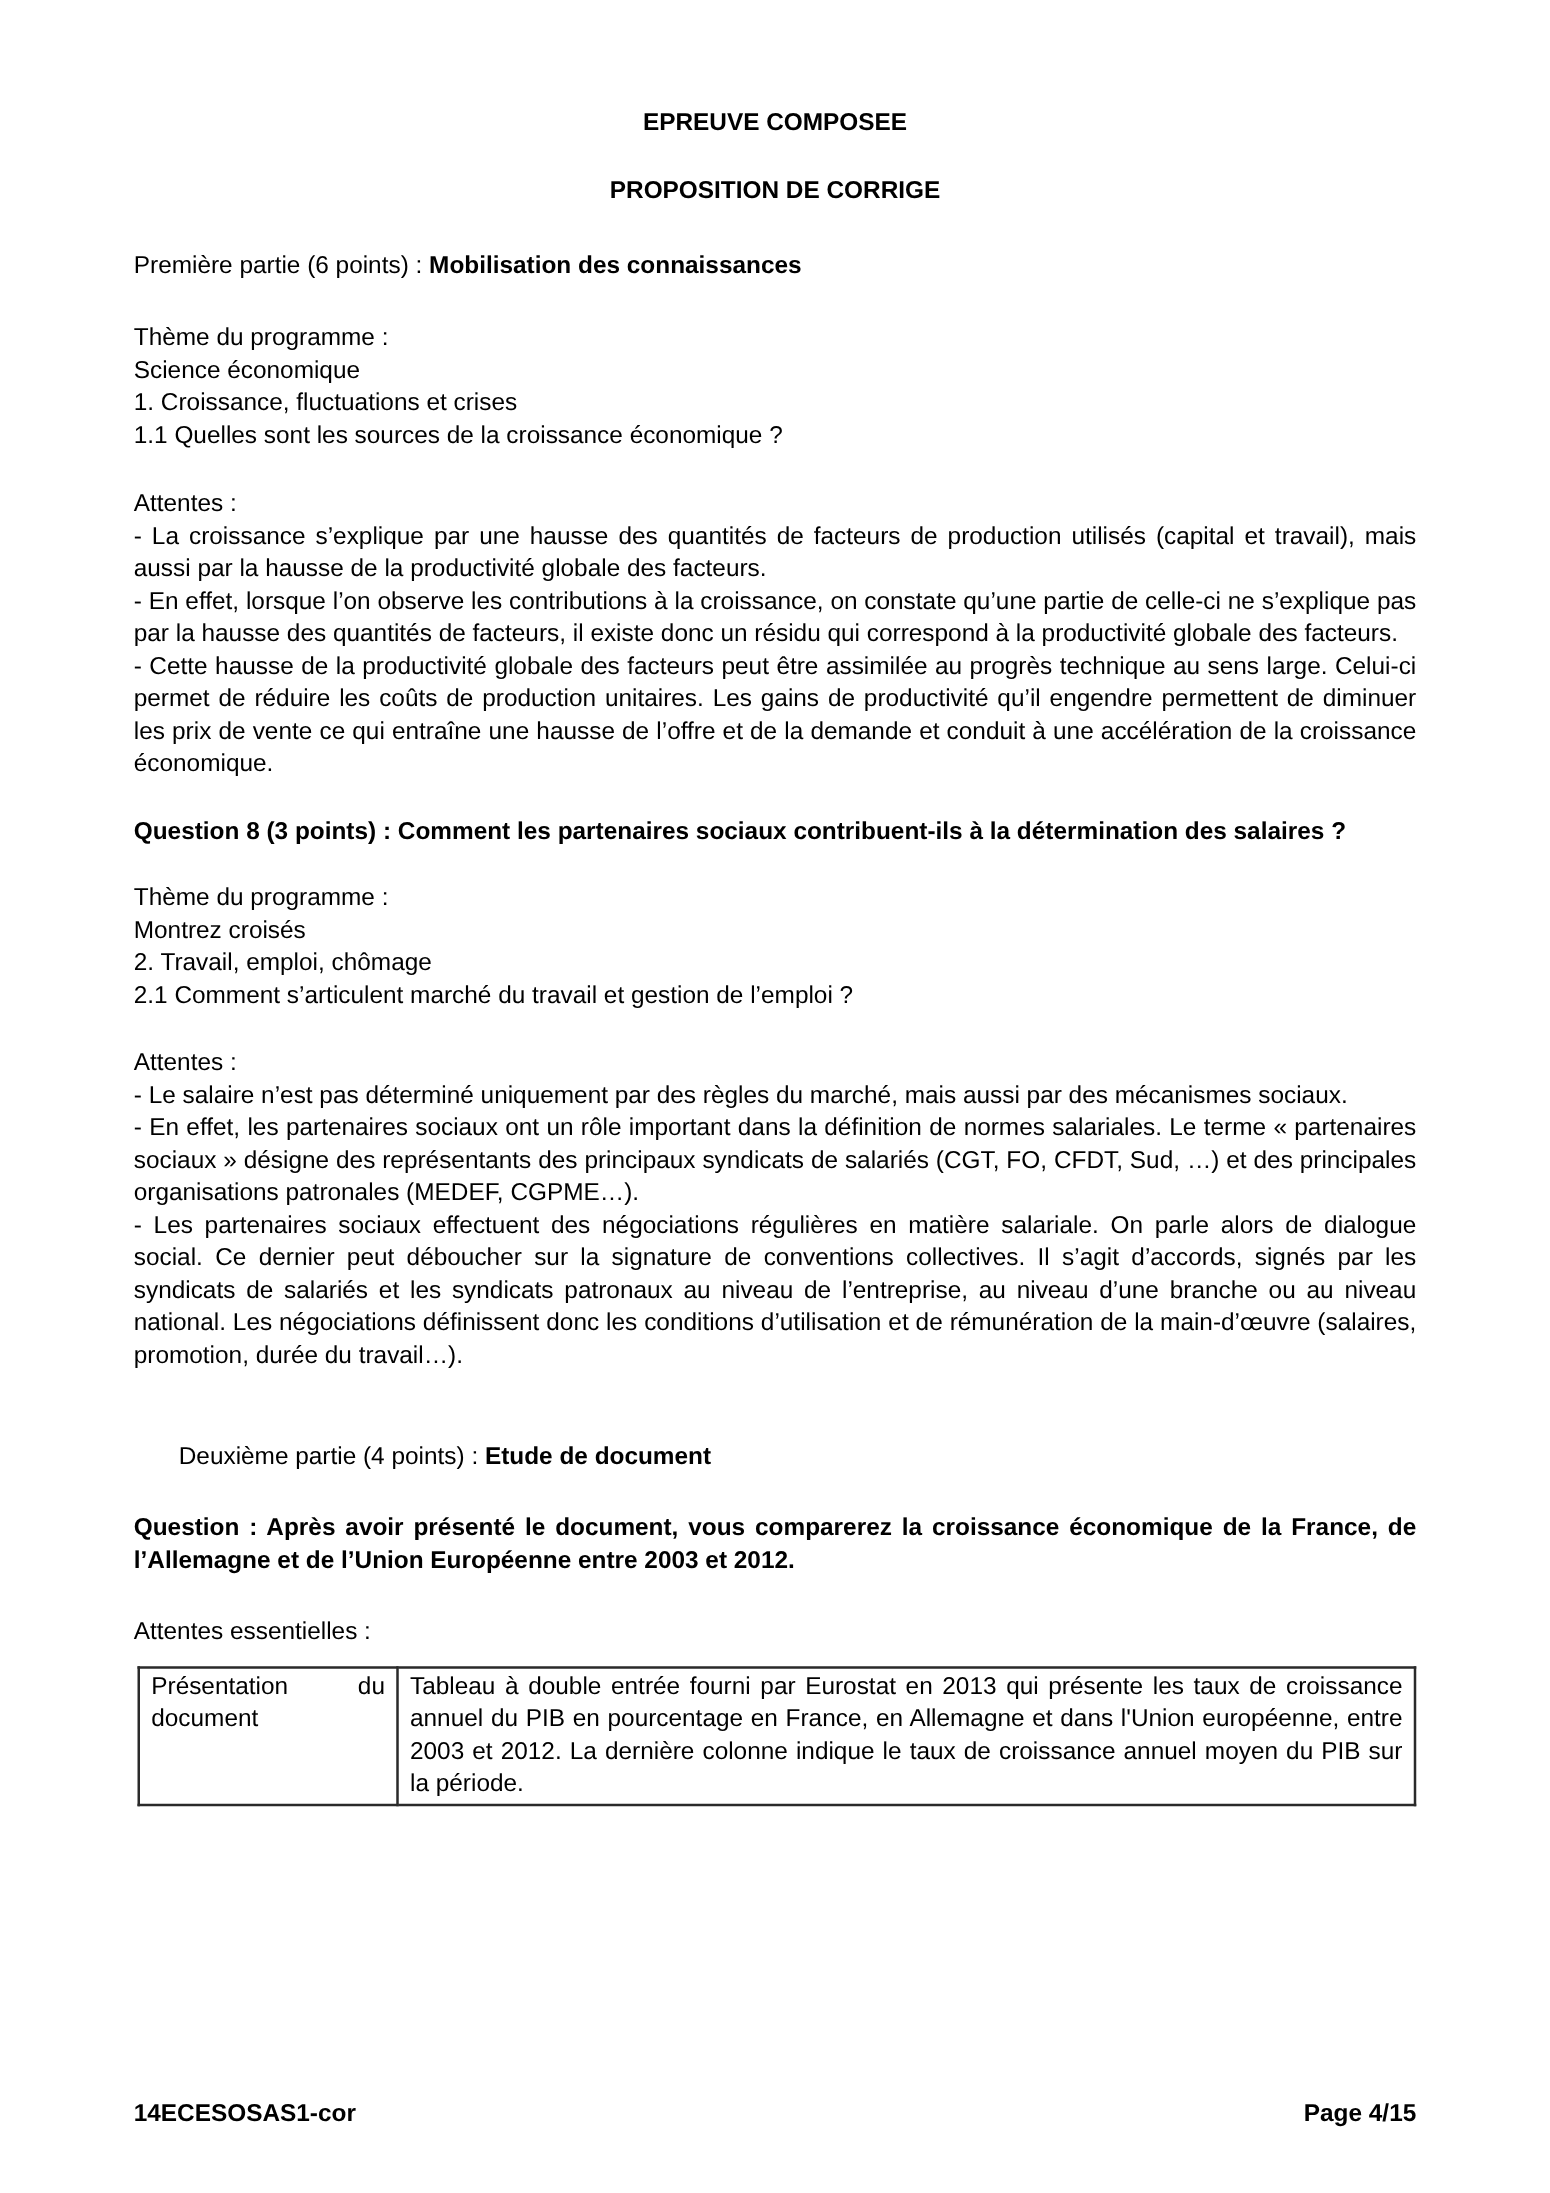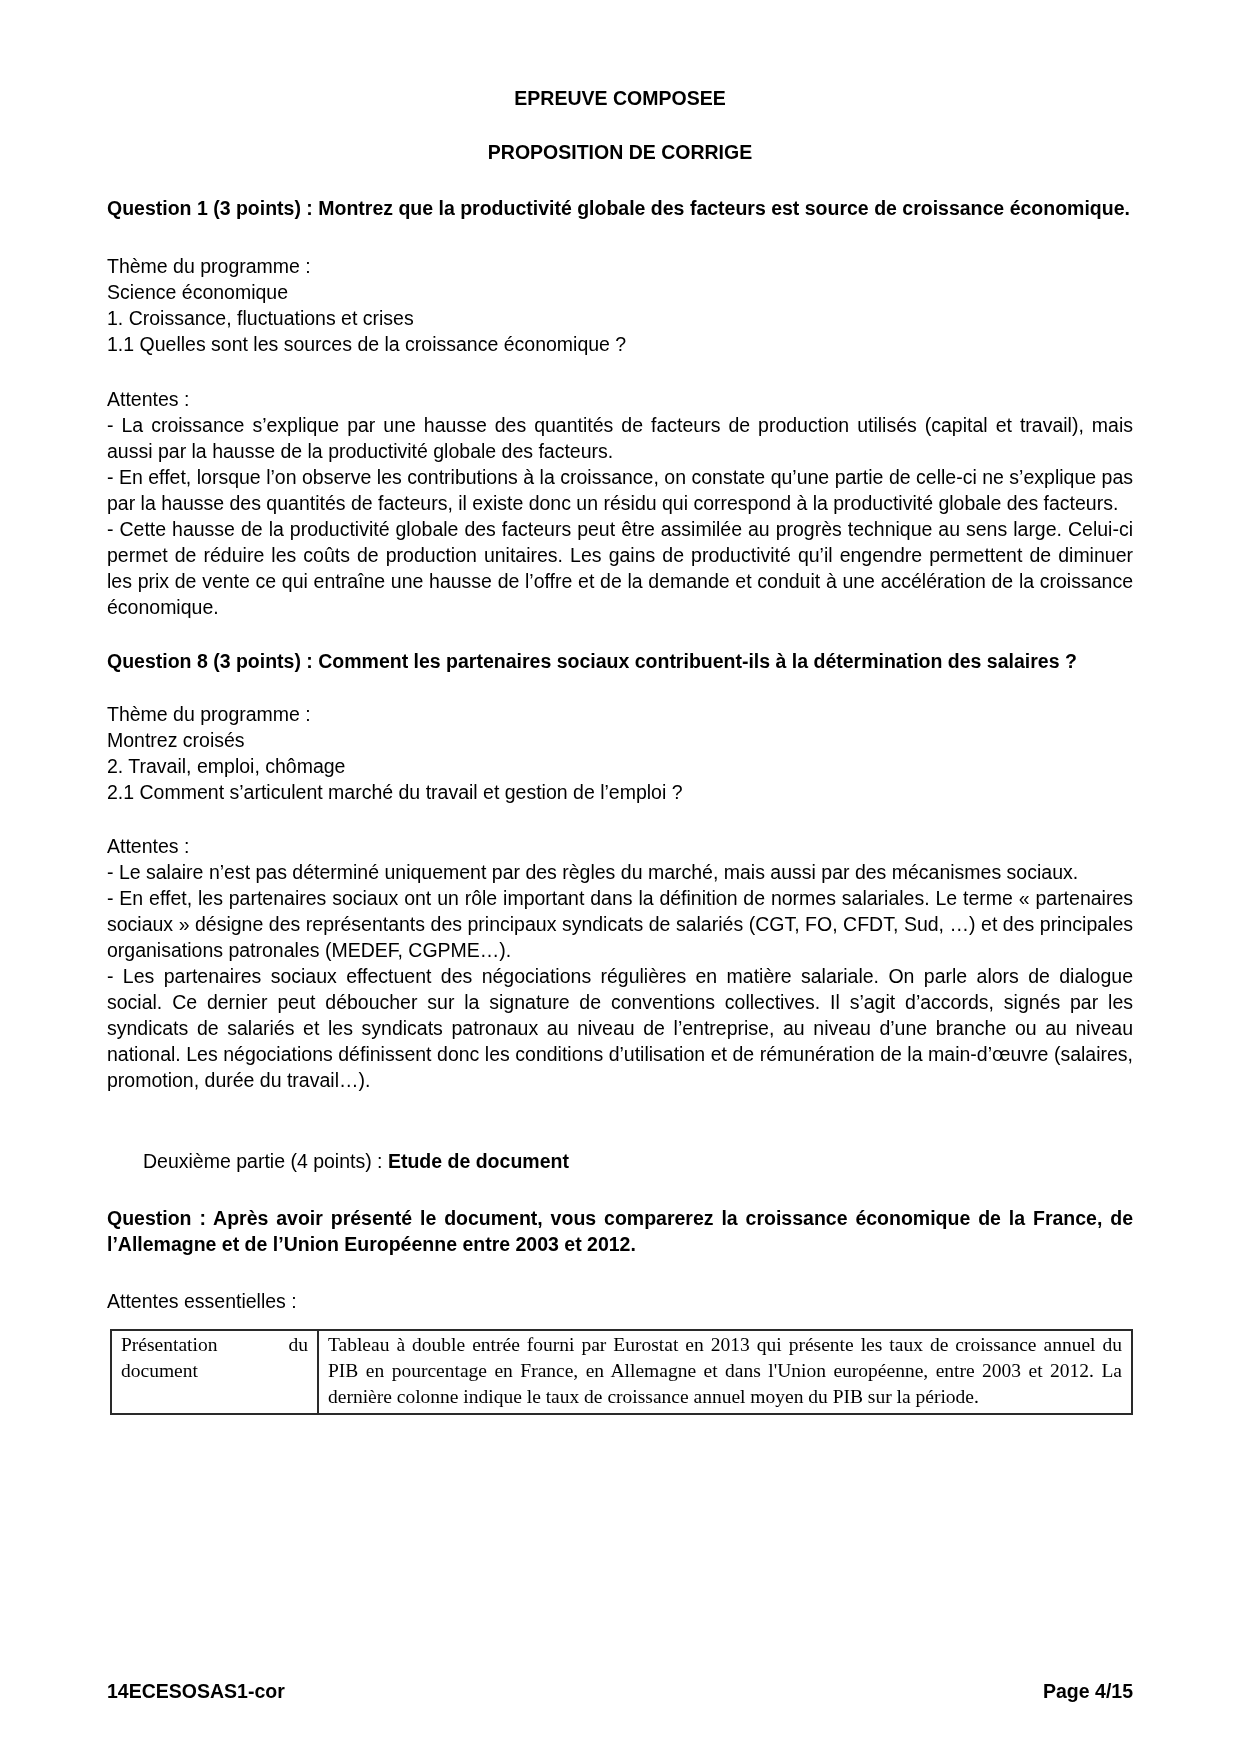--- a/index.html
+++ b/index.html
@@ -37,21 +37,20 @@
     width: 1023px;
     margin-left: 3px;
     border-collapse: collapse;
     table-layout: fixed;
   }
   .doc-table td {
     border: 2px solid #2a2a2a;
     vertical-align: top;
     padding: 1px 9px 3px 9px;
     text-align: justify;
-    font-family: Liberation Serif, serif;
   }
   .doc-table td.label-col { width: 187px; }
   .footer {
     position: absolute;
     left: 107px;
     right: 107px;
     top: 1678px;
     font-weight: bold;
   }
   .footer .footer-right {
@@ -61,22 +60,22 @@
 </style>
 </head>
 <body>
 
 <div class="page">
 
   <p class="center bold title-main">EPREUVE COMPOSEE</p>
 
   <p class="center bold title-sub">PROPOSITION DE CORRIGE</p>
 
+  <p class="part1-line"><span>Première partie (6 points) : </span><span class="bold">Mobilisation des connaissances</span></p>
 
-  <p class="bold just q1-heading">Question 1 (3 points) : Montrez que la productivité globale des facteurs est source de croissance économique.</p>
 
   <div class="theme1">
     <p>Thème du programme :</p>
     <p>Science économique</p>
     <p>1. Croissance, fluctuations et crises</p>
     <p>1.1 Quelles sont les sources de la croissance économique ?</p>
   </div>
 
   <div class="attentes1">
     <p>Attentes :</p>

